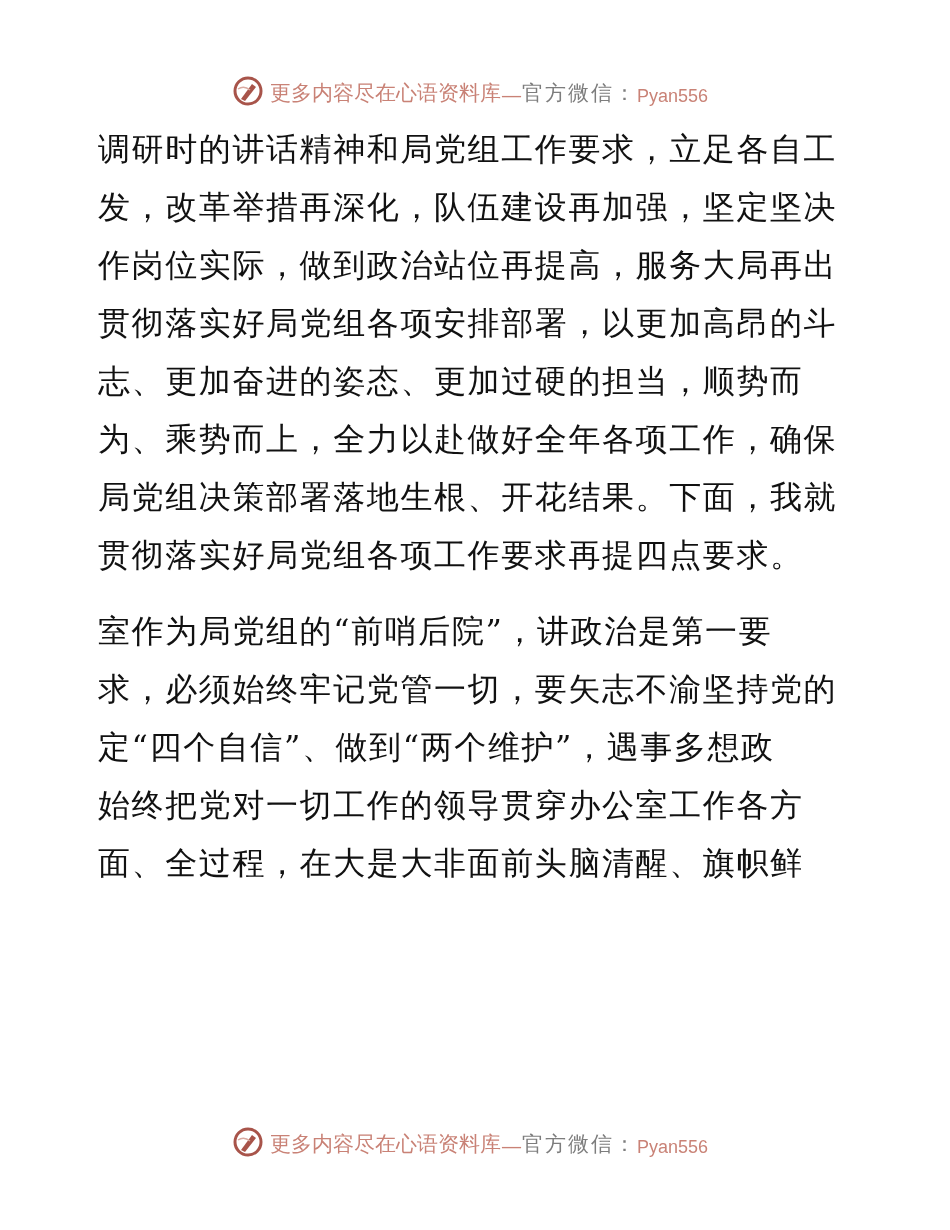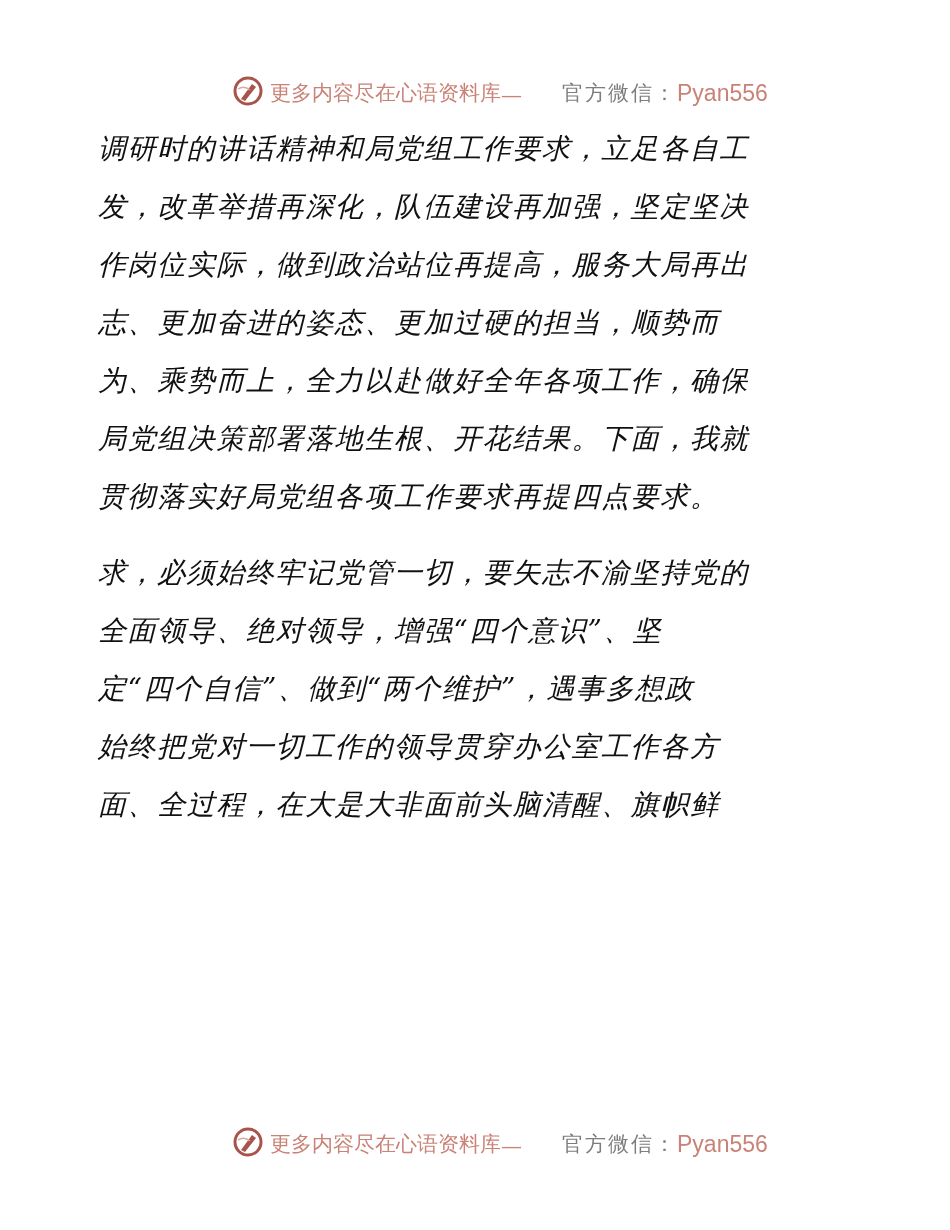--- a/index.html
+++ b/index.html
@@ -4,24 +4,24 @@
   <style>
     html, body { margin: 0; padding: 0; background: #ffffff; }
     body { width: 950px; height: 1230px; position: relative; overflow: hidden;
       font-family: "DejaVu Serif", "Liberation Serif", serif; color: #111; }
     .watermark { position: absolute; left: 232px; height: 34px; display: flex; align-items: flex-end; white-space: nowrap; }
     .watermark.top { top: 73px; }
     .watermark.bottom { top: 1124px; }
     .wm-logo { width: 32px; height: 32px; margin-right: 6px; }
     .wm-red { color: #c98276; font-size: 21px; font-family: "DejaVu Serif", serif; letter-spacing: 0px; }
     .wm-dash { color: #c98276; font-size: 21px; }
-    .wm-gray { color: #7d7d7d; font-size: 21px; font-family: "DejaVu Serif", serif; letter-spacing: 2px; margin-left: 40px; }
-    .wm-id { color: #c98276; font-size: 23px; font-family: "Liberation Sans", sans-serif; }
+    .wm-gray { color: #7d7d7d; font-size: 21px; font-family: "DejaVu Serif", serif; letter-spacing: 2px; }
+    .wm-id { color: #c98276; font-size: 18px; font-family: "Liberation Sans", sans-serif; }
     .content { position: absolute; left: 98px; top: 120px; width: 760px; }
-    .line { height: 58px; line-height: 58px; font-size: 28px; white-space: nowrap; letter-spacing: 1.6px; font-style: italic; }
+    .line { height: 58px; line-height: 58px; font-size: 32px; white-space: nowrap; letter-spacing: 1.6px; }
     .gap { height: 18px; }
   </style>
 </head>
 <body>
 
 <div class="watermark top">
   <svg class="wm-logo" viewBox="0 0 32 32">
     <circle cx="16" cy="16" r="13" fill="none" stroke="#a8544a" stroke-width="3"></circle>
     <path d="M9 24 L20 9 L24 12 L13 26 Z" fill="#a8544a"></path>
     <path d="M6 14 Q12 10 18 15" fill="none" stroke="#d9a9a0" stroke-width="1.5"></path>
@@ -30,29 +30,30 @@
   <span class="wm-dash">—</span>
   <span class="wm-gray">官方微信：</span>
   <span class="wm-id">Pyan556</span>
 </div>
 
 <div class="content">
   <div>
     <div class="line">调研时的讲话精神和局党组工作要求，立足各自工</div>
     <div class="line">发，改革举措再深化，队伍建设再加强，坚定坚决</div>
     <div class="line">作岗位实际，做到政治站位再提高，服务大局再出</div>
+    <div class="line">贯彻落实好局党组各项安排部署，以更加高昂的斗</div>
     <div class="line">志、更加奋进的姿态、更加过硬的担当，顺势而</div>
     <div class="line">为、乘势而上，全力以赴做好全年各项工作，确保</div>
     <div class="line">局党组决策部署落地生根、开花结果。下面，我就</div>
     <div class="line">贯彻落实好局党组各项工作要求再提四点要求。</div>
   </div>
   <div class="gap"></div>
   <div>
+    <div class="line">室作为局党组的“前哨后院”，讲政治是第一要</div>
     <div class="line">求，必须始终牢记党管一切，要矢志不渝坚持党的</div>
-    <div class="line">全面领导、绝对领导，增强“四个意识”、坚</div>
     <div class="line">定“四个自信”、做到“两个维护”，遇事多想政</div>
     <div class="line">始终把党对一切工作的领导贯穿办公室工作各方</div>
     <div class="line">面、全过程，在大是大非面前头脑清醒、旗帜鲜</div>
   </div>
 </div>
 
 <div class="watermark bottom">
   <svg class="wm-logo" viewBox="0 0 32 32">
     <circle cx="16" cy="16" r="13" fill="none" stroke="#a8544a" stroke-width="3"></circle>
     <path d="M9 24 L20 9 L24 12 L13 26 Z" fill="#a8544a"></path>

